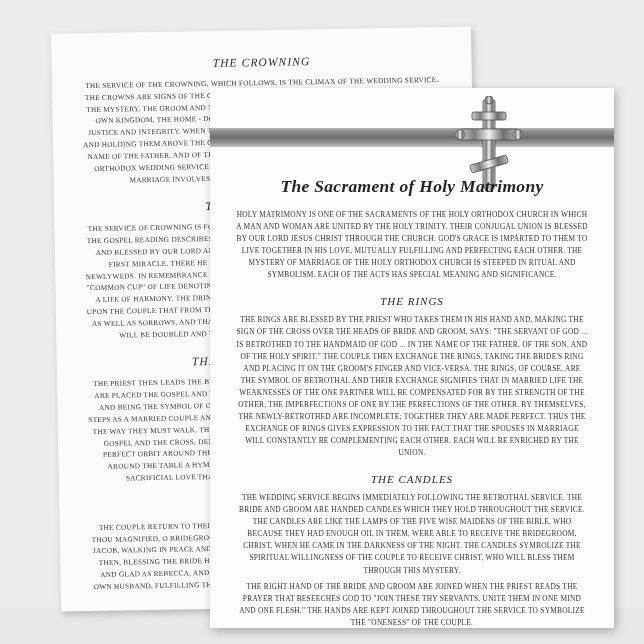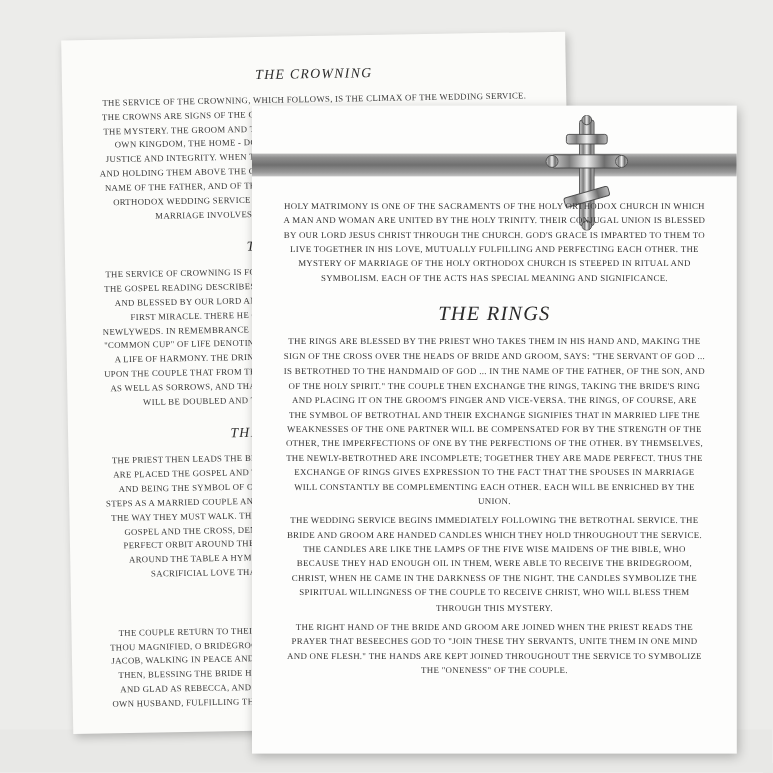--- a/index.html
+++ b/index.html
@@ -103,21 +103,21 @@
     font-size: 17.5px;
     color: #242424;
     margin: 10px 0 12px 0;
     letter-spacing: 0.3px;
   }
 
   .front-body .sec-title {
     text-align: center;
     font-family: "Liberation Serif", serif;
     font-style: italic;
-    font-size: 17px;
+    font-size: 11px;
     letter-spacing: 1.0px;
     color: #2a2a2a;
     margin: 14px 0 7px 0;
     font-variant: small-caps;
   }
 
   .front-body p {
     margin: 0 0 4px 0;
     text-align: center;
     font-size: 7.4px;
@@ -179,28 +179,30 @@
 
           <circle cx="37" cy="4" r="4"></circle>
           <circle cx="8" cy="38.5" r="5"></circle>
           <circle cx="66" cy="38.5" r="5"></circle>
           <circle cx="37" cy="92" r="4"></circle>
         </g>
       </svg>
     </div>
 
     <div class="front-body">
+      <h1 class="doc-title">The Sacrament of Holy Matrimony</h1>
       <p>HOLY MATRIMONY IS ONE OF THE SACRAMENTS OF THE HOLY ORTHODOX CHURCH IN WHICH A MAN AND WOMAN ARE UNITED BY THE HOLY TRINITY. THEIR CONJUGAL UNION IS BLESSED BY OUR LORD JESUS CHRIST THROUGH THE CHURCH. GOD'S GRACE IS IMPARTED TO THEM TO LIVE TOGETHER IN HIS LOVE, MUTUALLY FULFILLING AND PERFECTING EACH OTHER. THE MYSTERY OF MARRIAGE OF THE HOLY ORTHODOX CHURCH IS STEEPED IN RITUAL AND SYMBOLISM. EACH OF THE ACTS HAS SPECIAL MEANING AND SIGNIFICANCE.</p>
 
       <div>
         <div class="sec-title">THE RINGS</div>
         <p>THE RINGS ARE BLESSED BY THE PRIEST WHO TAKES THEM IN HIS HAND AND, MAKING THE SIGN OF THE CROSS OVER THE HEADS OF BRIDE AND GROOM, SAYS: "THE SERVANT OF GOD ... IS BETROTHED TO THE HANDMAID OF GOD ... IN THE NAME OF THE FATHER, OF THE SON, AND OF THE HOLY SPIRIT." THE COUPLE THEN EXCHANGE THE RINGS, TAKING THE BRIDE'S RING AND PLACING IT ON THE GROOM'S FINGER AND VICE-VERSA. THE RINGS, OF COURSE, ARE THE SYMBOL OF BETROTHAL AND THEIR EXCHANGE SIGNIFIES THAT IN MARRIED LIFE THE WEAKNESSES OF THE ONE PARTNER WILL BE COMPENSATED FOR BY THE STRENGTH OF THE OTHER, THE IMPERFECTIONS OF ONE BY THE PERFECTIONS OF THE OTHER. BY THEMSELVES, THE NEWLY-BETROTHED ARE INCOMPLETE; TOGETHER THEY ARE MADE PERFECT. THUS THE EXCHANGE OF RINGS GIVES EXPRESSION TO THE FACT THAT THE SPOUSES IN MARRIAGE WILL CONSTANTLY BE COMPLEMENTING EACH OTHER. EACH WILL BE ENRICHED BY THE UNION.</p>
       </div>
 
       <div>
+        <div class="sec-title">THE CANDLES</div>
         <p>THE WEDDING SERVICE BEGINS IMMEDIATELY FOLLOWING THE BETROTHAL SERVICE. THE BRIDE AND GROOM ARE HANDED CANDLES WHICH THEY HOLD THROUGHOUT THE SERVICE. THE CANDLES ARE LIKE THE LAMPS OF THE FIVE WISE MAIDENS OF THE BIBLE, WHO BECAUSE THEY HAD ENOUGH OIL IN THEM, WERE ABLE TO RECEIVE THE BRIDEGROOM, CHRIST, WHEN HE CAME IN THE DARKNESS OF THE NIGHT. THE CANDLES SYMBOLIZE THE SPIRITUAL WILLINGNESS OF THE COUPLE TO RECEIVE CHRIST, WHO WILL BLESS THEM THROUGH THIS MYSTERY.</p>
       </div>
 
       <div>
         <p>THE RIGHT HAND OF THE BRIDE AND GROOM ARE JOINED WHEN THE PRIEST READS THE PRAYER THAT BESEECHES GOD TO "JOIN THESE THY SERVANTS, UNITE THEM IN ONE MIND AND ONE FLESH." THE HANDS ARE KEPT JOINED THROUGHOUT THE SERVICE TO SYMBOLIZE THE "ONENESS" OF THE COUPLE.</p>
       </div>
     </div>
   </div>
 
 </div>

